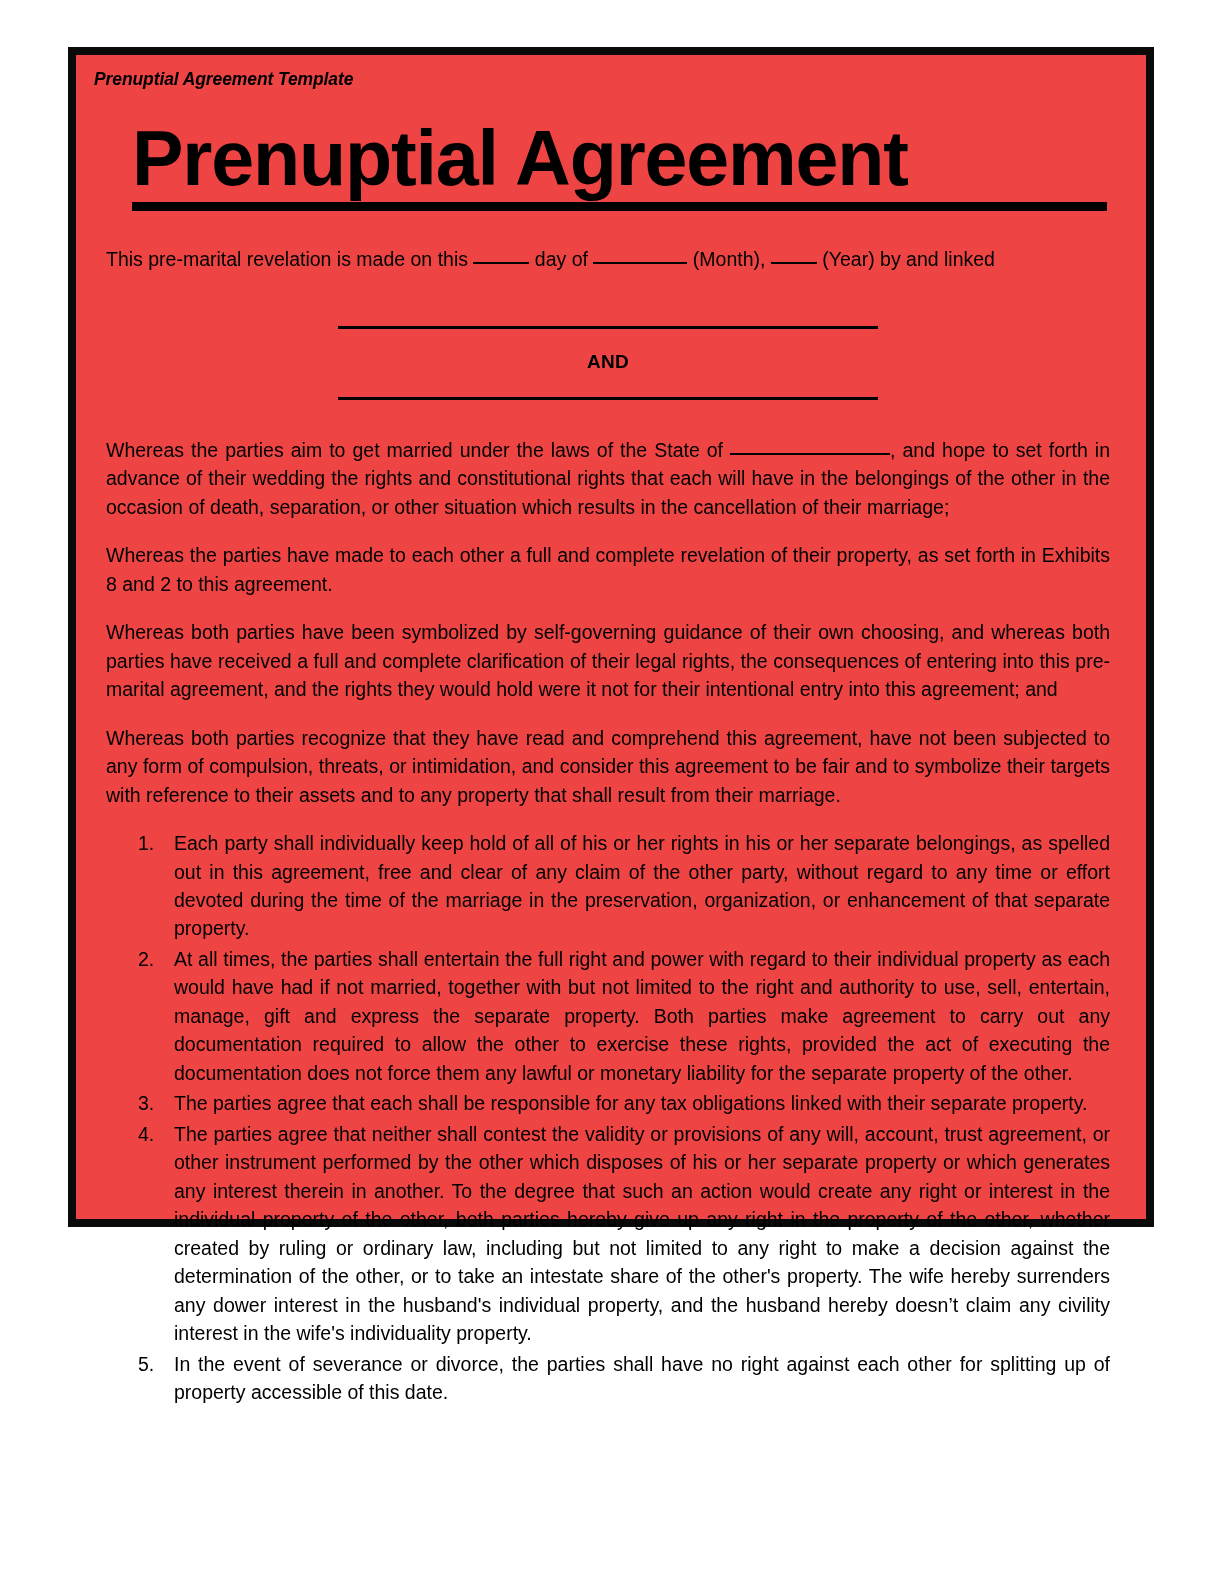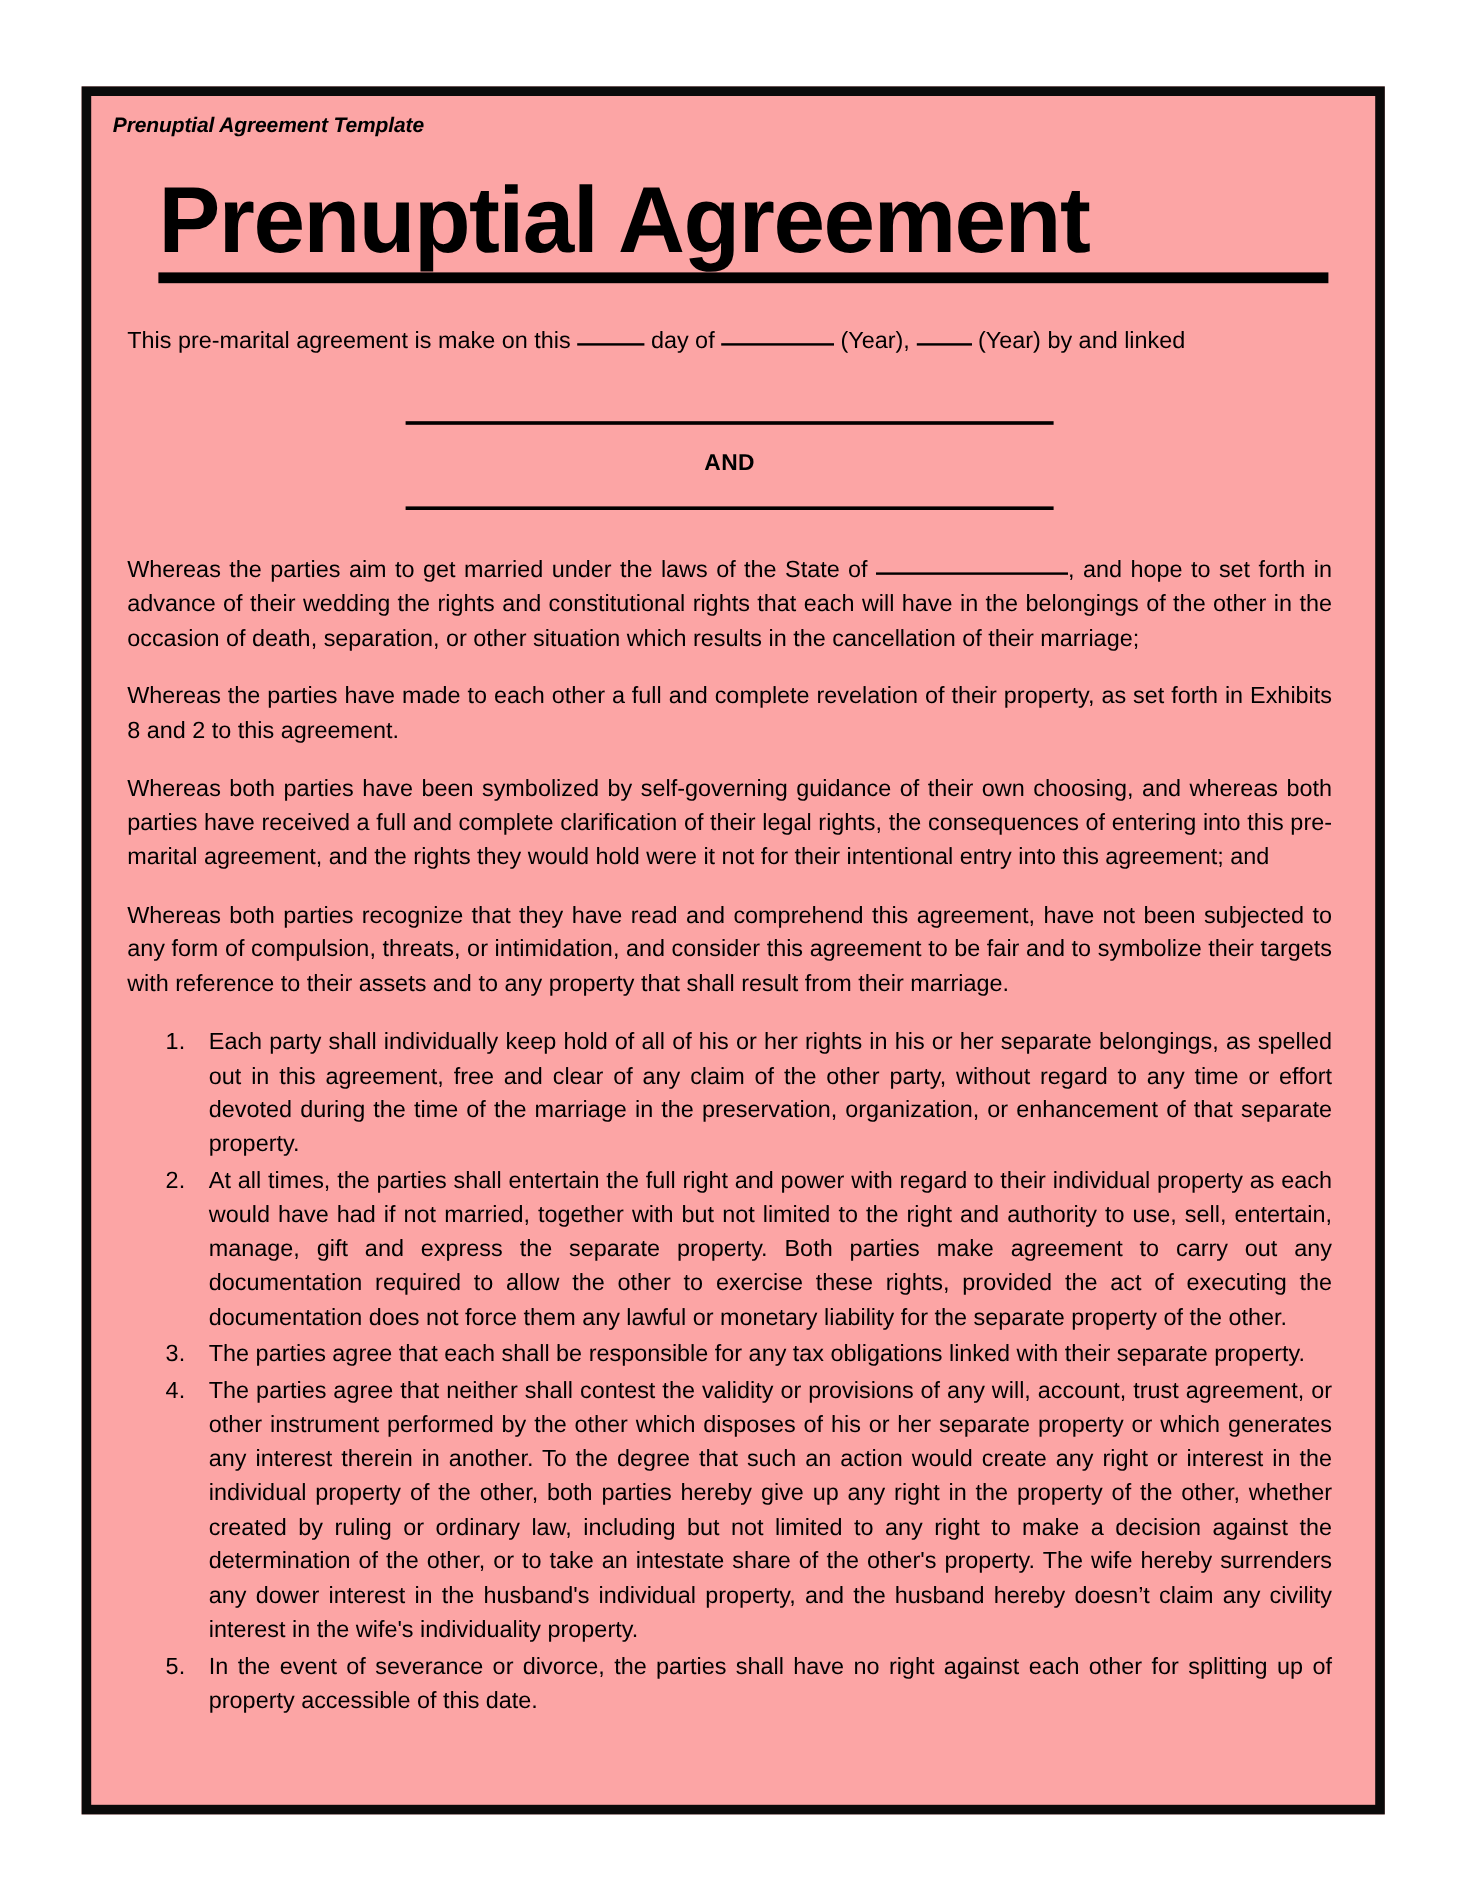--- a/index.html
+++ b/index.html
@@ -11,25 +11,25 @@
     width: 1220px;
     height: 1572px;
     font-family: "Liberation Sans", sans-serif;
     color: #000000;
     overflow: hidden;
   }
 
   .page-frame {
     position: absolute;
     left: 68px;
-    top: 72px;
+    top: 47px;
     width: 1086px;
-    height: 1440px;
+    height: 1180px;
     border: 8px solid #0a0a0a;
-    background: #fca5a5;
+    background: #ef4444;
     box-sizing: border-box;
   }
 
   .doc-inner {
     position: relative;
     width: 100%;
     height: 100%;
     box-sizing: border-box;
     padding: 10px 22px 0 14px;
   }
@@ -144,25 +144,25 @@
     <div class="template-label">Prenuptial Agreement Template</div>
 
     <div class="title-wrap">
       <h1 class="doc-title">Prenuptial Agreement</h1>
       <div class="title-rule"></div>
     </div>
 
     <div class="body-area">
 
       <p class="para nojust">
-        <span>This pre-marital agreement is make on this</span>
+        <span>This pre-marital revelation is made on this</span>
         <span class="blank b-day"></span>
         <span>day of</span>
         <span class="blank b-month"></span>
-        <span>(Year),</span>
+        <span>(Month),</span>
         <span class="blank b-year"></span>
         <span>(Year) by and linked</span>
       </p>
 
       <div class="sig-block">
         <div class="sig-line"></div>
         <div class="sig-and">AND</div>
         <div class="sig-line"></div>
       </div>
 

